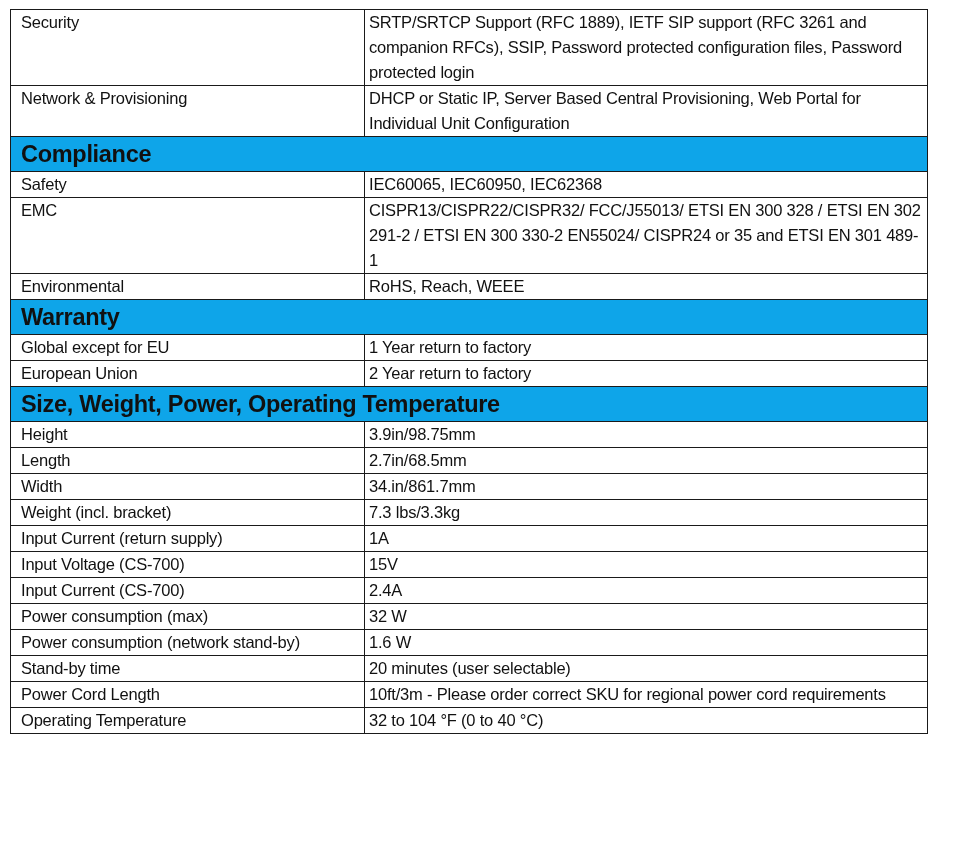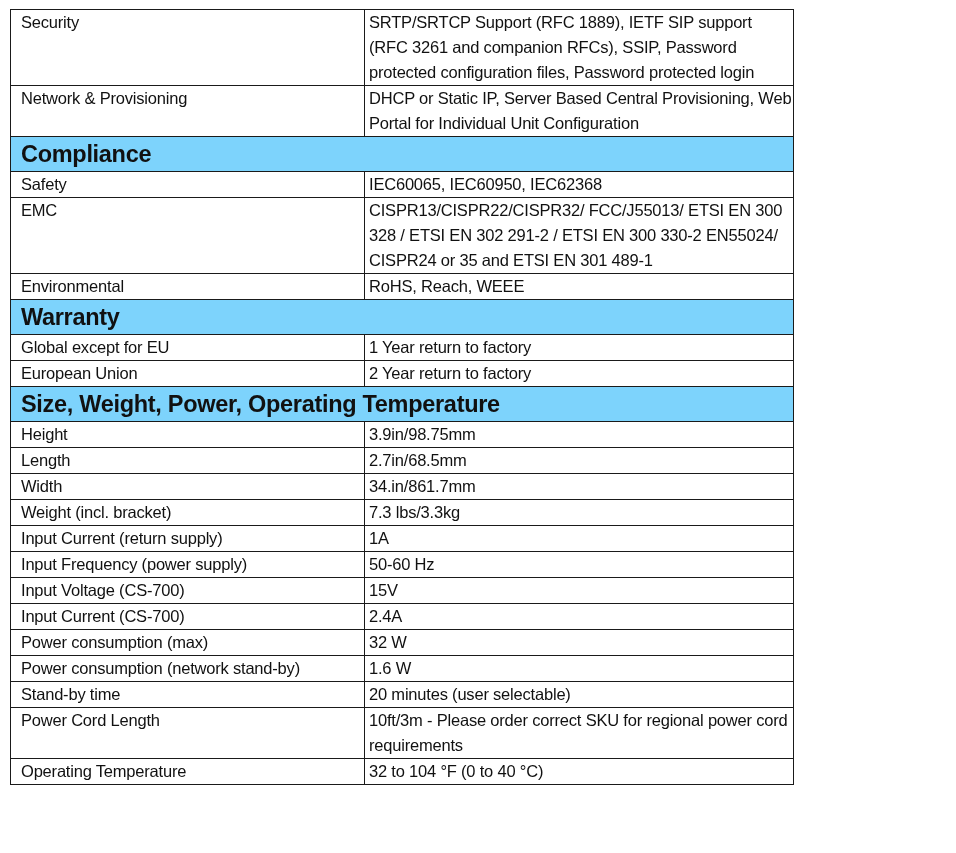--- a/index.html
+++ b/index.html
@@ -1,23 +1,23 @@
 <!DOCTYPE html>
 <html><head>
 <meta charset="utf-8">
 <style>
   html, body { margin: 0; padding: 0; background: #ffffff; }
   body { width: 956px; height: 853px; position: relative; overflow: hidden;
          font-family: "Liberation Sans", "DejaVu Sans", sans-serif; color: #111; }
-  table.spec { position: absolute; left: 10px; top: 9px; width: 784px;
+  table.spec { position: absolute; left: 10px; top: 9px; width: 918px;
                border-collapse: collapse; table-layout: fixed; }
   table.spec td { border: 1.5px solid #1a1a1a; padding: 0 0 0 10px; vertical-align: top;
                   font-size: 16.5px; line-height: 25px; letter-spacing: -0.2px; }
   table.spec td.label { width: 343px; }
-  table.spec tr.section td { background: #7dd3fc; font-weight: bold; font-size: 23.5px;
+  table.spec tr.section td { background: #0ea5e9; font-weight: bold; font-size: 23.5px;
                   line-height: 34px; padding-left: 10px; letter-spacing: -0.3px; margin-top: 27px; }
   table.spec td.val { padding-left: 4px; }
 </style>
 </head>
 <body>
 
 <table class="spec">
   <tbody id="spec-body">
       <tr>
         <td class="label">Security</td>
@@ -70,24 +70,20 @@
       </tr>
       <tr>
         <td class="label">Weight (incl. bracket)</td>
         <td class="val">7.3 lbs/3.3kg</td>
       </tr>
       <tr>
         <td class="label">Input Current (return supply)</td>
         <td class="val">1A</td>
       </tr>
       <tr>
-        <td class="label">Input Frequency (power supply)</td>
-        <td class="val">50-60 Hz</td>
-      </tr>
-      <tr>
         <td class="label">Input Voltage (CS-700)</td>
         <td class="val">15V</td>
       </tr>
       <tr>
         <td class="label">Input Current (CS-700)</td>
         <td class="val">2.4A</td>
       </tr>
       <tr>
         <td class="label">Power consumption (max)</td>
         <td class="val">32 W</td>

